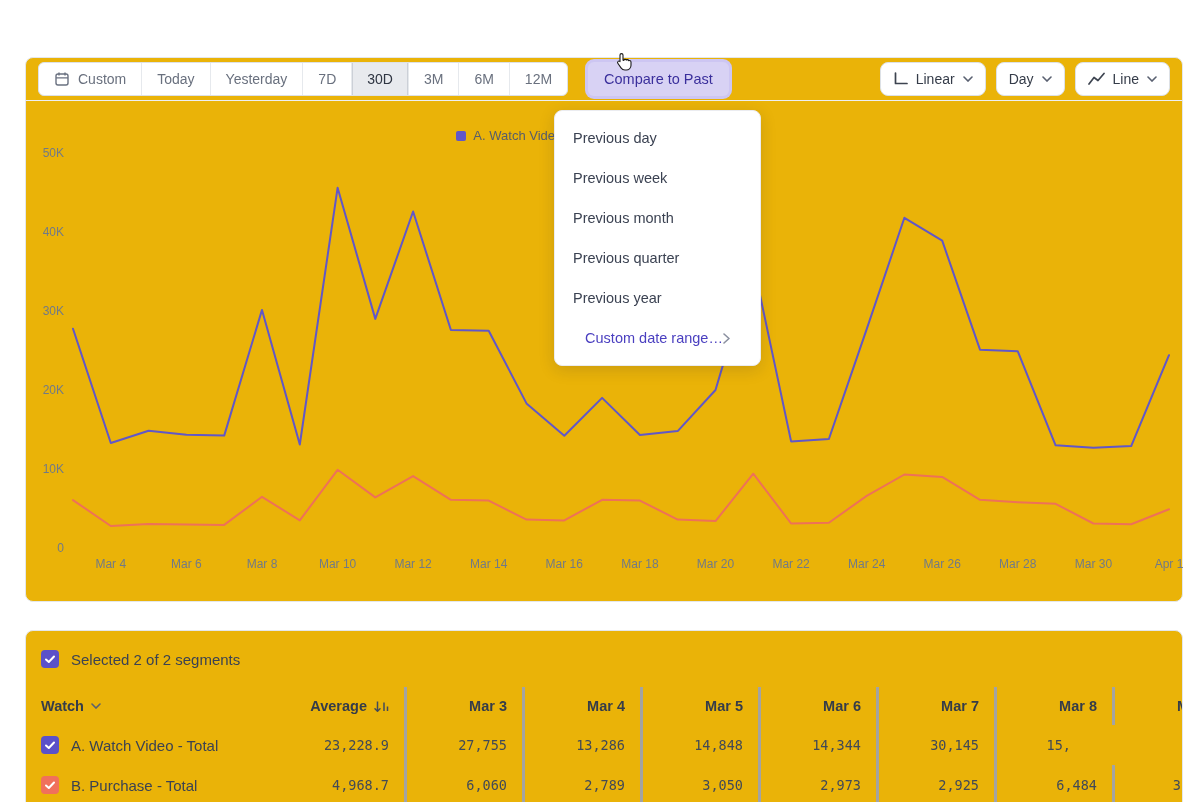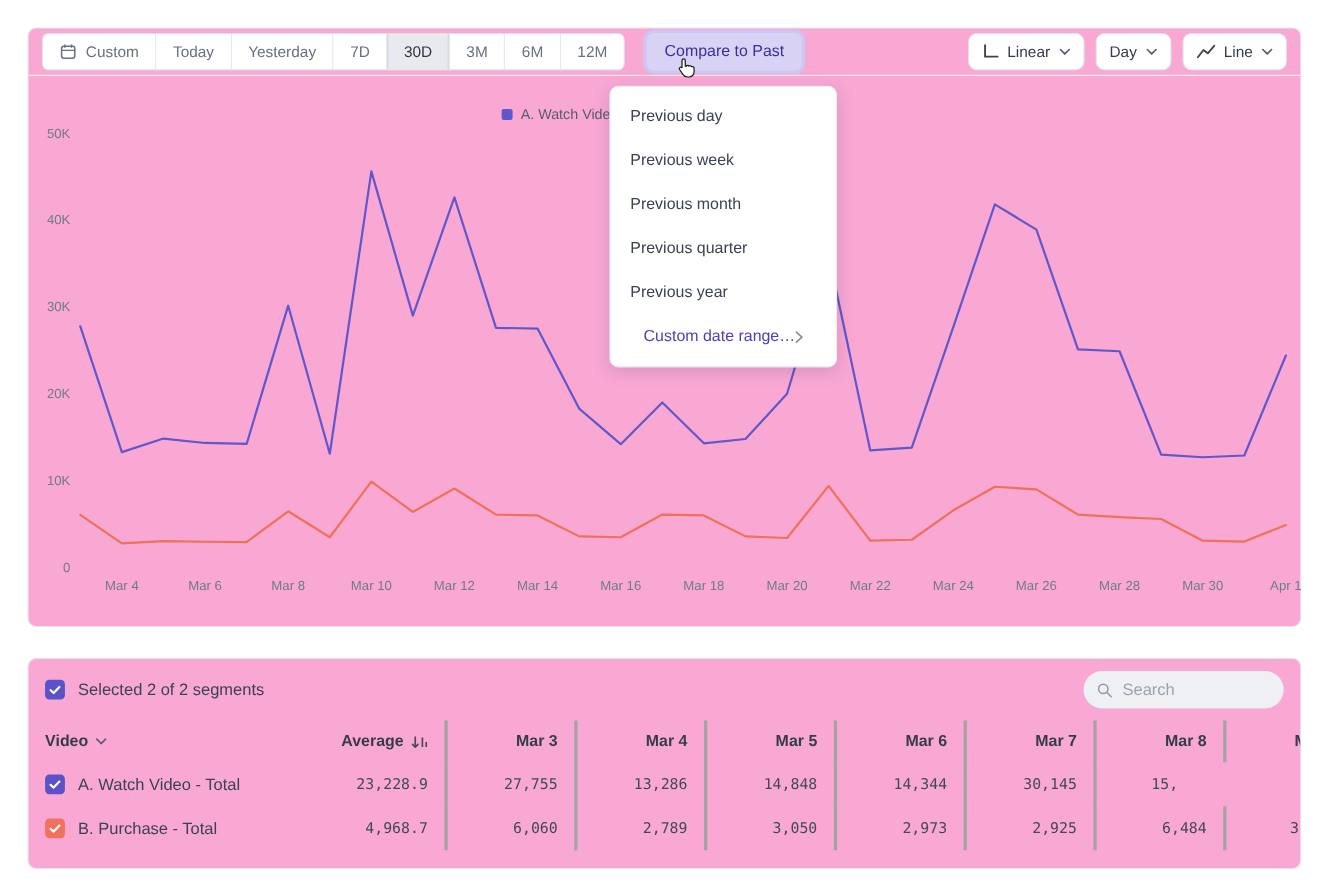--- a/index.html
+++ b/index.html
@@ -1,19 +1,19 @@
 <!DOCTYPE html>
 <html><head>
 <meta charset="utf-8">
 <style>
   * { margin:0; padding:0; box-sizing:border-box; }
   html,body { width:1200px; height:802px; background:#fff; overflow:hidden;
     font-family:"Liberation Sans", sans-serif; color:#3b4252; position:relative; }
 
-  .card { position:absolute; background:#f9a8d4; border:1px solid #e4e7eb; border-radius:8px; }
+  .card { position:absolute; background:#eab308; border:1px solid #e4e7eb; border-radius:8px;margin-top:32px; }
   .card-top { left:25px; top:25px; width:1158px; height:545px; }
   .card-bottom { left:25px; top:598px; width:1158px; height:192px; overflow:hidden; }
 
   
   .toolbar { height:43px; display:flex; align-items:center; padding:0 12px;
     border-bottom:1px solid #edeff2; position:relative; }
   .seg-group { display:flex; align-items:stretch; height:34px; border:1px solid #dde1e6;
     border-radius:6px; overflow:hidden; background:#fff; }
   .seg { display:flex; align-items:center; gap:8px; padding:0 15px; font-size:14px;
     color:#69707e; border-left:1px solid #e6e9ed; cursor:pointer; white-space:nowrap; }
@@ -196,32 +196,25 @@
 
 <div class="card card-bottom">
 
   <div class="seg-header">
     <span class="checkbox" style="background: rgb(91, 81, 201);">
       <svg width="12" height="12" viewBox="0 0 12 12">
         <polyline points="2,6.5 4.8,9 10,3.5" fill="none" stroke="#fff" stroke-width="2" stroke-linecap="round" stroke-linejoin="round"></polyline>
       </svg>
     </span>
     <span class="seg-label">Selected 2 of 2 segments</span>
-    <div class="search">
-      <svg width="17" height="17" viewBox="0 0 17 17">
-        <circle cx="7" cy="7" r="5" fill="none" stroke="#939aa6" stroke-width="1.6"></circle>
-        <line x1="11" y1="11" x2="15.5" y2="15.5" stroke="#939aa6" stroke-width="1.6" stroke-linecap="round"></line>
-      </svg>
-      <input placeholder="Search" style="">
-    </div>
   </div>
 
   <div class="thead">
     <div class="col-event event-header">
-      <span>Video</span>
+      <span>Watch</span>
       <svg width="10" height="6" viewBox="0 0 10 6">
         <polyline points="1,1 5,5 9,1" fill="none" stroke="#596070" stroke-width="1.6" stroke-linecap="round"></polyline>
       </svg>
     </div>
     <div class="col-num avg-header">
       <span>Average</span>
       <svg width="15" height="13" viewBox="0 0 15 13">
         <line x1="3.5" y1="1.5" x2="3.5" y2="11" stroke="#434a58" stroke-width="1.5"></line>
         <polyline points="1,8.7 3.5,11.2 6,8.7" fill="none" stroke="#434a58" stroke-width="1.5" stroke-linecap="round" stroke-linejoin="round"></polyline>
         <line x1="10" y1="2.5" x2="10" y2="11" stroke="#434a58" stroke-width="1.5"></line>

